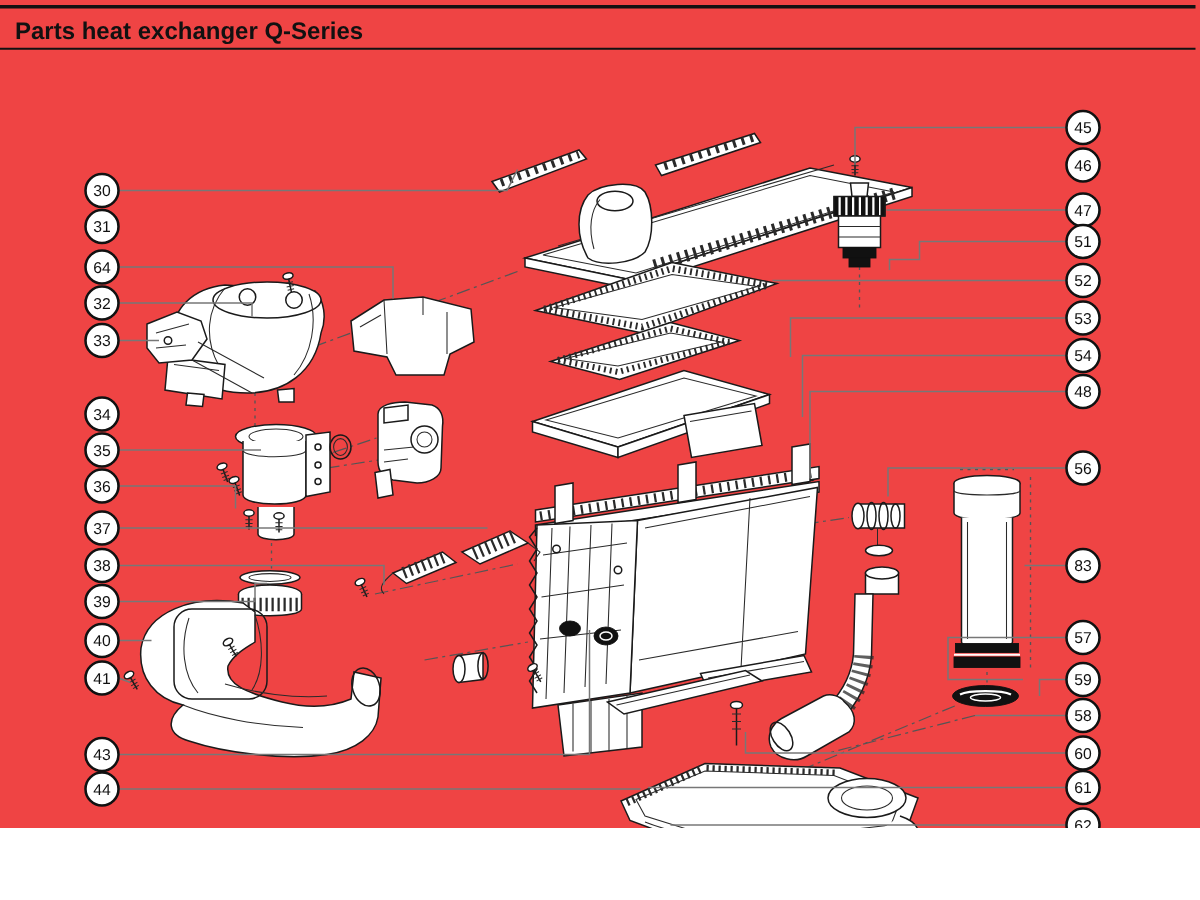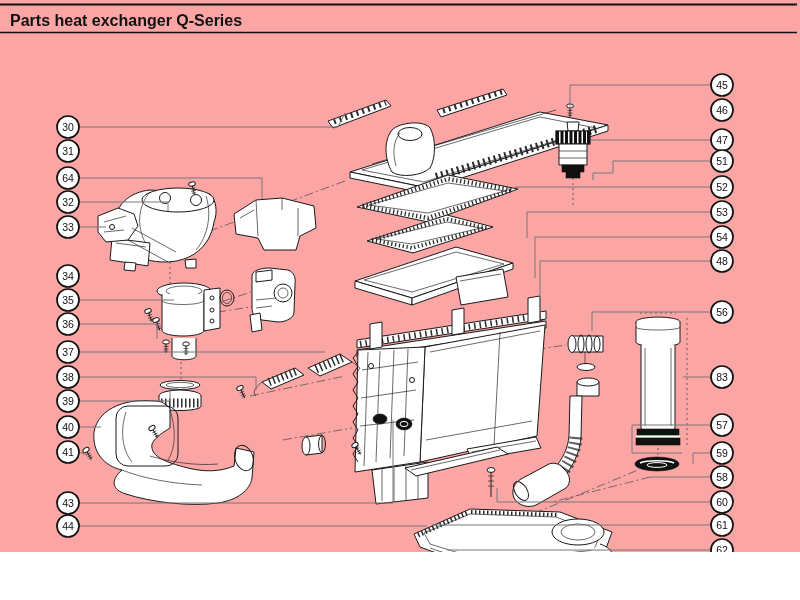--- a/index.html
+++ b/index.html
@@ -1,16 +1,16 @@
 <!DOCTYPE html>
 <html><head>
 <meta charset="utf-8">
 <style>
   html,body{margin:0;padding:0;background:#ffffff;}
-  .page{position:relative;width:800px;height:552px;background:#fca5a5;overflow:hidden;
+  .page{position:relative;width:800px;height:552px;background:#ef4444;overflow:hidden;
         font-family:"Liberation Sans", sans-serif;}
   svg{display:block}
   .t{font-family:"Liberation Sans", sans-serif;font-weight:bold;font-size:16px;fill:#111;}
   .cnum{font-family:"Liberation Sans", sans-serif;font-size:10.5px;fill:#111;}
   .ol{fill:none;stroke:#1a1a1a;stroke-width:1;}
   .olw{fill:#ffffff;stroke:#1a1a1a;stroke-width:1;}
   .thin{fill:none;stroke:#2a2a2a;stroke-width:.7;}
   .leader{fill:none;stroke:#777;stroke-width:1;}
   .dashdot{fill:none;stroke:#555;stroke-width:.8;stroke-dasharray:9 3 2 3;}
   .dotted{fill:none;stroke:#555;stroke-width:.9;stroke-dasharray:2 3;}

